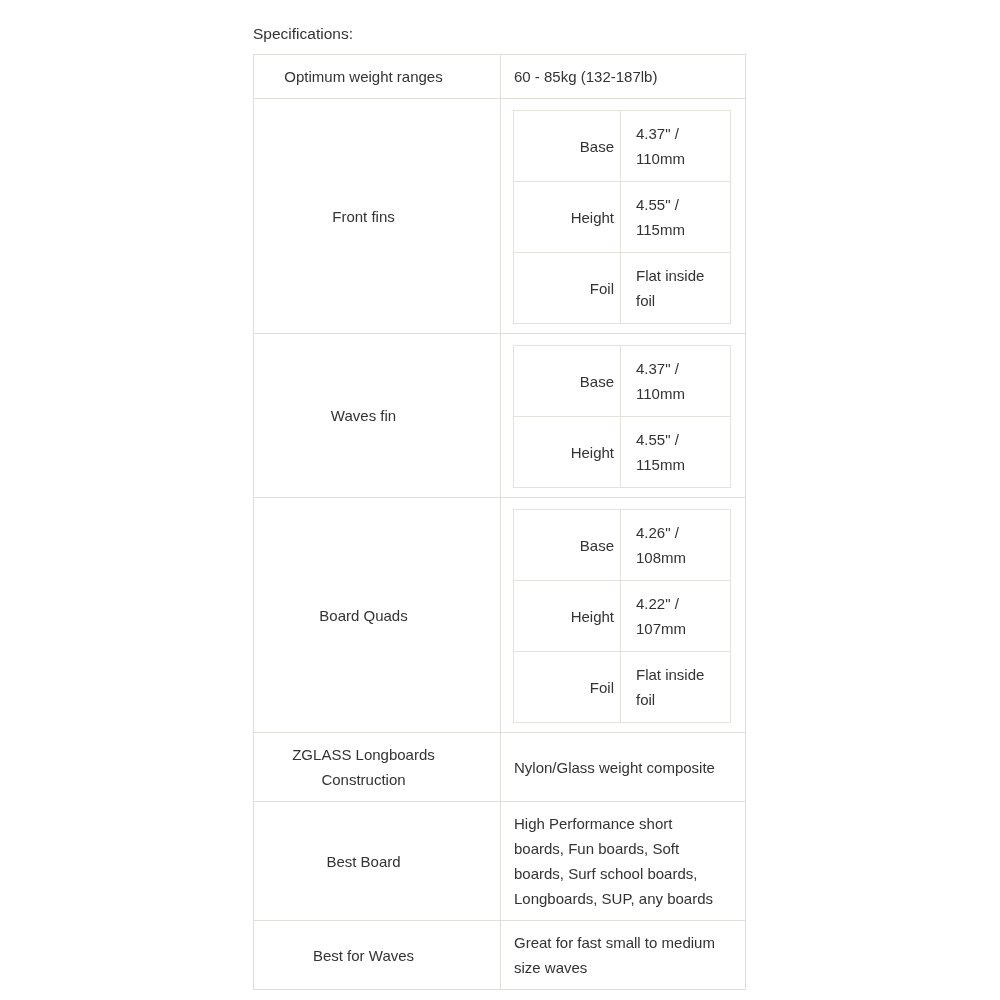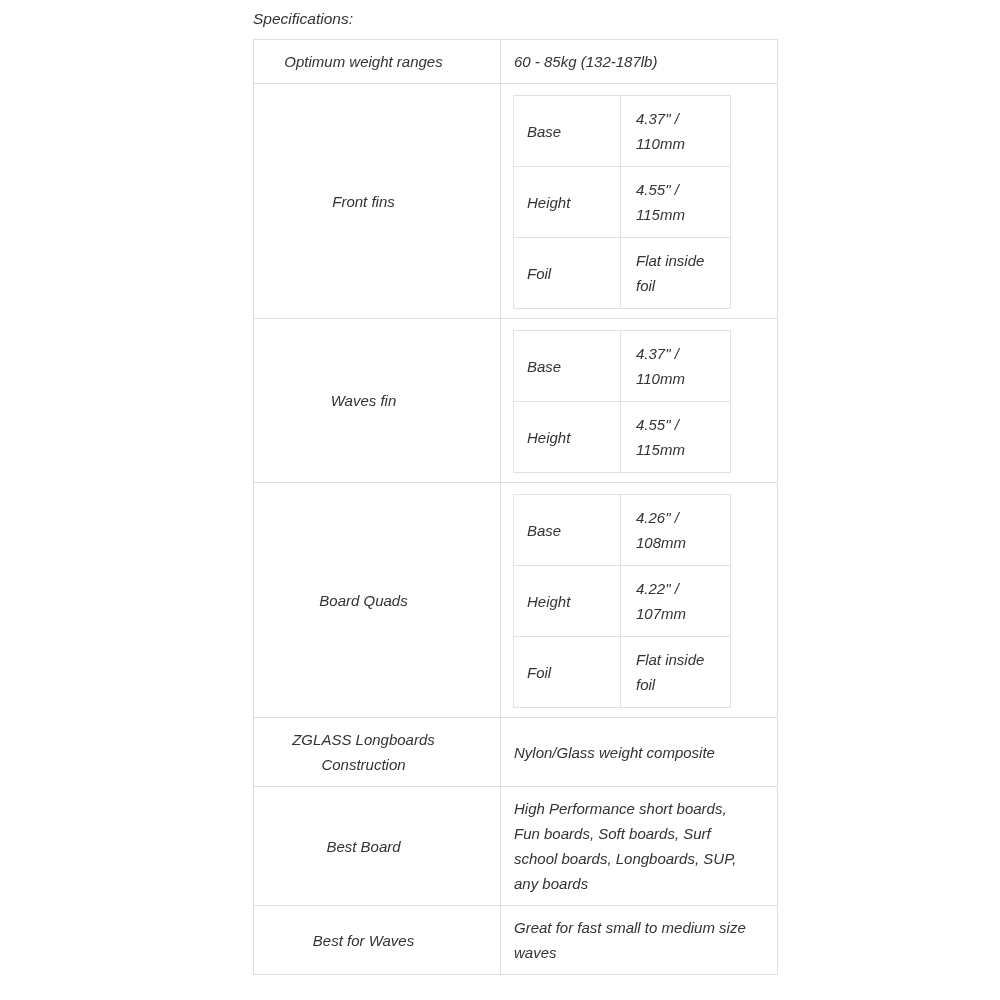--- a/index.html
+++ b/index.html
@@ -8,23 +8,22 @@
     padding: 0;
     width: 1000px;
     height: 1000px;
     background: #ffffff;
     font-family: "Liberation Sans", sans-serif;
     color: #333333;
   }
   .wrap {
     position: absolute;
     left: 253px;
-    top: 9px;
+    top: 24px;
     width: 492px;
-    font-style: italic;
   }
   .heading {
     font-size: 15.5px;
     line-height: 20px;
     font-weight: normal;
     margin: 0 0 10px 0;
     color: #333333;
   }
   table.spec {
     border-collapse: collapse;
@@ -36,41 +35,42 @@
   table.spec > tbody > tr > td {
     border: 1px solid #e1ded9;
     vertical-align: middle;
   }
   td.label {
     width: 247px;
     padding: 9px 40px 9px 13px;
     text-align: center;
   }
   td.value {
-    width: 277px;
+    width: 245px;
     padding: 9px 22px 9px 13px;
     margin-left: 46px;
   }
   td.subcell {
     padding: 11px 15px 9px 12px;
   }
   table.inner {
     border-collapse: collapse;
     table-layout: fixed;
     width: 217px;
     font-size: 15px;
     line-height: 25px;
   }
   table.inner td {
     border: 1px solid #e5e2dd;
     vertical-align: middle;
   }
   td.iname {
     width: 107px;
     padding: 10px 6px 10px 13px;
+    text-align: right;
   }
   td.ival {
     width: 110px;
     padding: 10px 6px 10px 15px;
   }
 </style>
 </head>
 <body>
 
 <div class="wrap">

